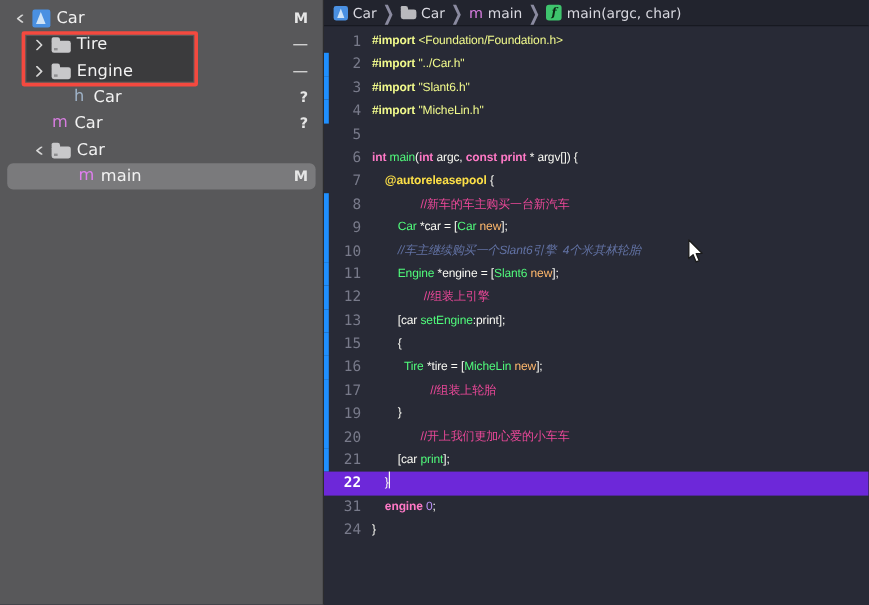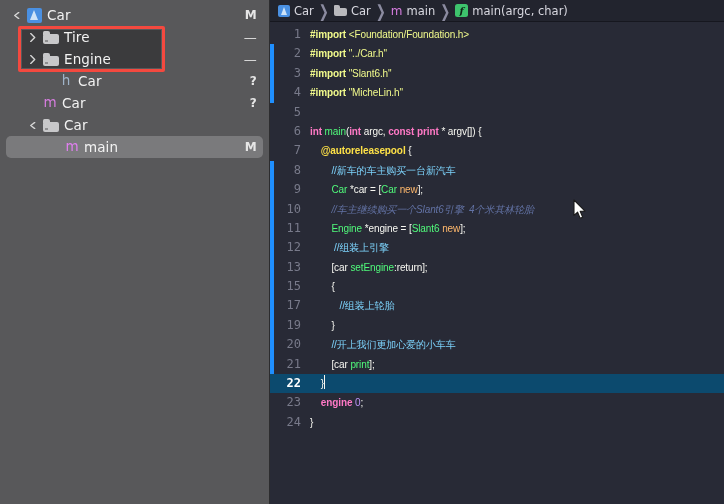--- a/index.html
+++ b/index.html
@@ -153,21 +153,21 @@
   #code-area {
     flex:1 1 auto; position:relative;
     background:#282a36;
     overflow:hidden;
     padding-top:3px;
   }
   .code-line {
     display:flex; align-items:flex-start;
     height:19.4px; position:relative;
   }
-  .code-line.active { background:#0c4a6e; }
+  .code-line.active { background:#6d28d9; }
   .chg {
     position:absolute; left:0; top:0;
     width:4px; height:19.4px;
     background:#1f8fff;
   }
   .gutter {
     flex:0 0 40px; width:40px;
     text-align:right; padding-right:9px;
     font-family:"DejaVu Sans Mono", monospace;
     font-size:12px; line-height:19.4px;
@@ -181,21 +181,21 @@
     font-size:10px; line-height:19.4px;
     white-space:pre;
     color:#f8f8f2;
     letter-spacing:-0.1px;
   }
   
   .t-kw   { color:#ff79c6; font-weight:bold; }
   .t-fn   { color:#50fa7b; }
   .t-cls  { color:#50fa7b; }
   .t-str  { color:#f1fa8c; }
-  .t-cmt  { color:#7dd3fc; }
+  .t-cmt  { color:#ec4899;margin-left:19px; }
   .t-cmt-i{ color:#6272a4; font-style:italic; }
   .t-num  { color:#bd93f9; }
   .t-orng { color:#ffb86c; }
   .t-pln  { color:#f8f8f2; }
   .t-at   { color:#fde047; font-weight:bold; }
   .t-pp   { color:#f1fa8c; font-weight:bold; }
 
   .caret {
     display:inline-block; width:1px; height:14px;
     background:#f8f8f2; vertical-align:-2px;
@@ -376,26 +376,31 @@
           <span class="src"><span class="t-pln">        </span><span class="t-cls">Engine</span><span class="t-pln"> *engine = [</span><span class="t-cls">Slant6</span><span class="t-pln"> </span><span class="t-orng">new</span><span class="t-pln">];</span></span>
         </div>
         <div class="code-line">
           <span class="chg"></span>
           <span class="gutter">12</span>
           <span class="src"><span class="t-pln">         </span><span class="t-cmt">//组装上引擎</span></span>
         </div>
         <div class="code-line">
           <span class="chg"></span>
           <span class="gutter">13</span>
-          <span class="src"><span class="t-pln">        [</span><span class="t-pln">car</span><span class="t-pln"> </span><span class="t-fn">setEngine</span><span class="t-pln">:return];</span></span>
+          <span class="src"><span class="t-pln">        [</span><span class="t-pln">car</span><span class="t-pln"> </span><span class="t-fn">setEngine</span><span class="t-pln">:print];</span></span>
         </div>
         <div class="code-line">
           <span class="chg"></span>
           <span class="gutter">15</span>
           <span class="src"><span class="t-pln">        {</span></span>
+        </div>
+        <div class="code-line">
+          <span class="chg"></span>
+          <span class="gutter">16</span>
+          <span class="src"><span class="t-pln">          </span><span class="t-cls">Tire</span><span class="t-pln"> *tire = [</span><span class="t-cls">MicheLin</span><span class="t-pln"> </span><span class="t-orng">new</span><span class="t-pln">];</span></span>
         </div>
         <div class="code-line">
           <span class="chg"></span>
           <span class="gutter">17</span>
           <span class="src"><span class="t-pln">           </span><span class="t-cmt">//组装上轮胎</span></span>
         </div>
         <div class="code-line">
           <span class="chg"></span>
           <span class="gutter">19</span>
           <span class="src"><span class="t-pln">        }</span></span>
@@ -408,21 +413,21 @@
         <div class="code-line">
           <span class="chg"></span>
           <span class="gutter">21</span>
           <span class="src"><span class="t-pln">        [</span><span class="t-pln">car</span><span class="t-pln"> </span><span class="t-fn">print</span><span class="t-pln">];</span></span>
         </div>
         <div class="code-line active">
           <span class="gutter">22</span>
           <span class="src"><span class="t-pln">    }</span><span class="caret"></span></span>
         </div>
         <div class="code-line">
-          <span class="gutter">23</span>
+          <span class="gutter">31</span>
           <span class="src"><span class="t-pln">    </span><span class="t-kw">engine</span><span class="t-pln"> </span><span class="t-num">0</span><span class="t-pln">;</span></span>
         </div>
         <div class="code-line">
           <span class="gutter">24</span>
           <span class="src"><span class="t-pln">}</span></span>
         </div>
       </div>
 
     <svg id="pointer" viewBox="0 0 14 21" xmlns="http://www.w3.org/2000/svg">
       <path d="M1,1 L1,16.5 L4.6,13.2 L7.1,19.3 L9.7,18.2 L7.2,12.3 L12,12.1 Z" fill="#ffffff" stroke="#1a1a1a" stroke-width="1.1" stroke-linejoin="round"></path>

